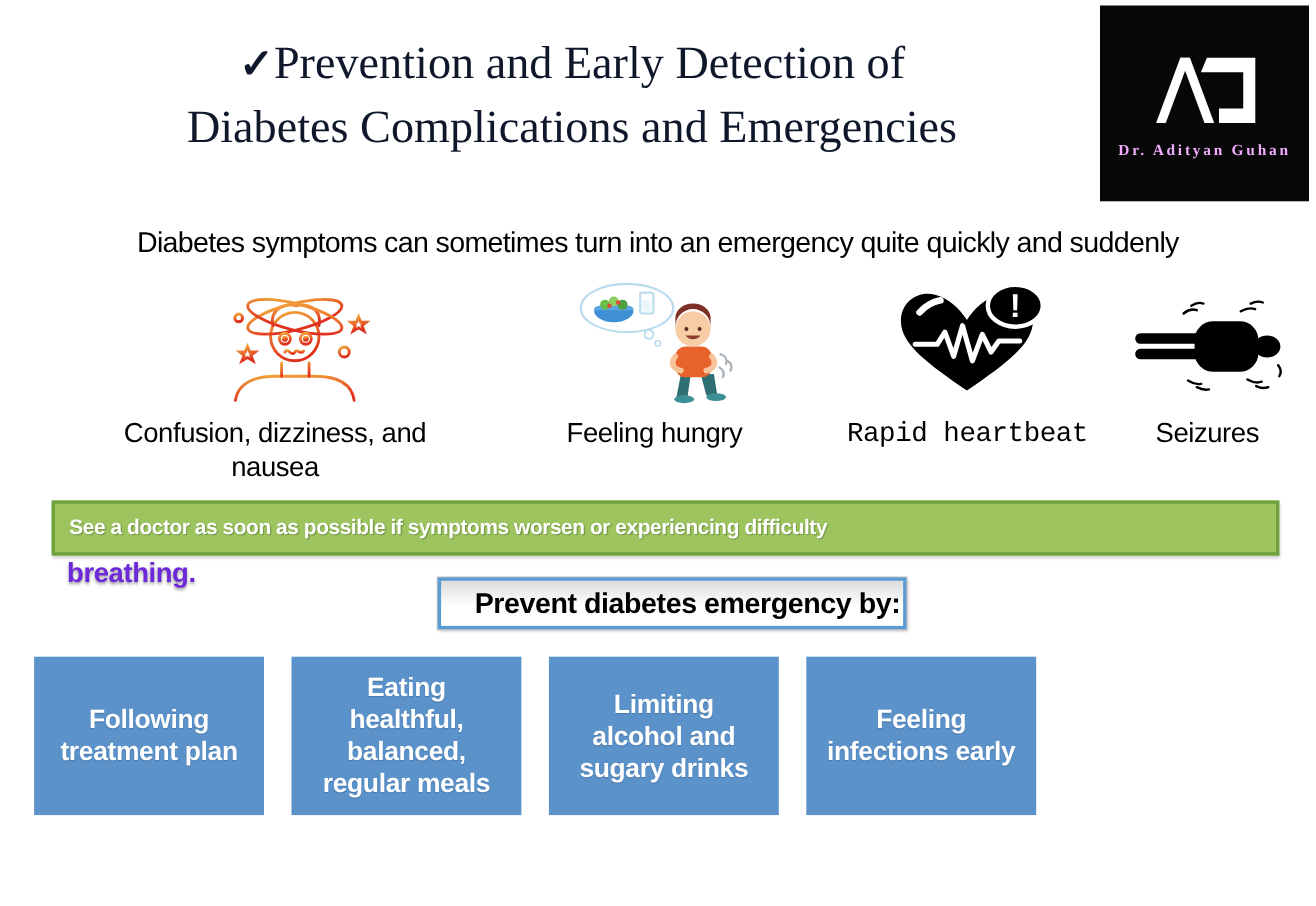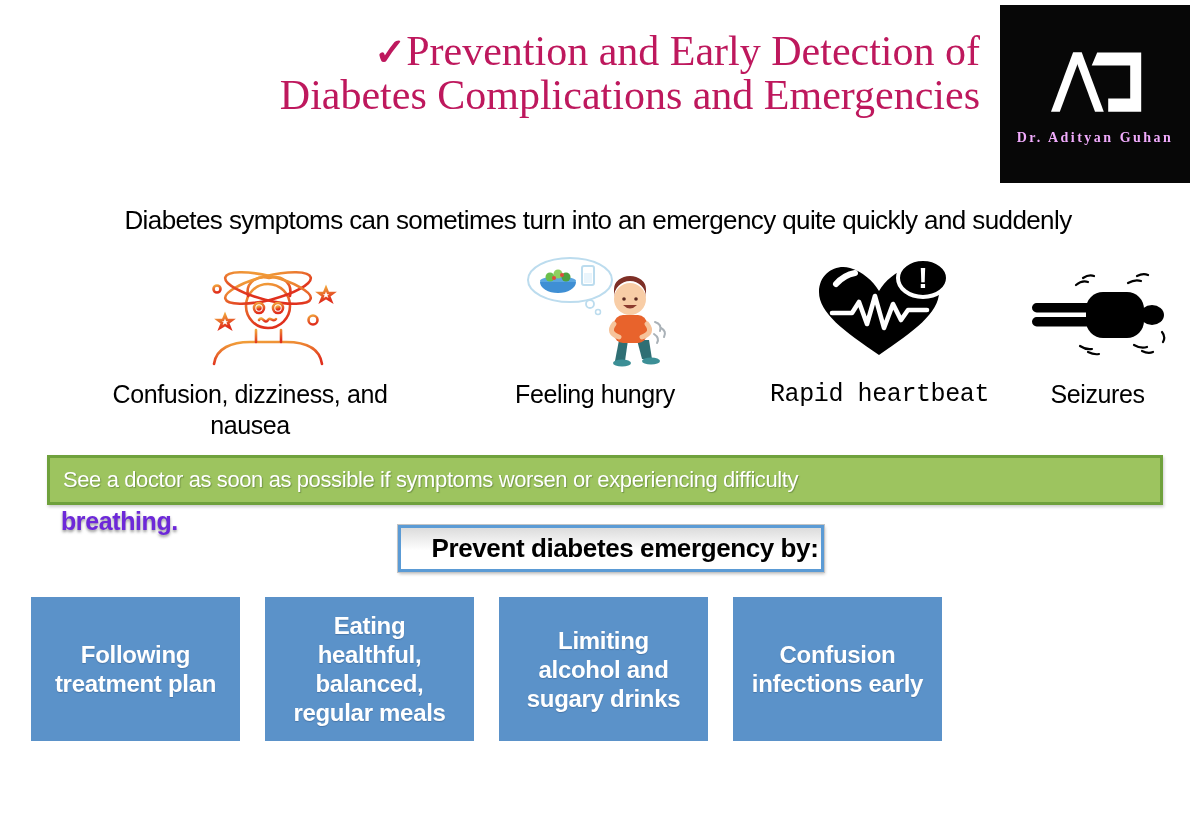--- a/index.html
+++ b/index.html
@@ -2,22 +2,22 @@
 <html><head>
 <meta charset="utf-8">
 <style>
   html,body{margin:0;padding:0;background:#ffffff;}
   .slide{
     position:relative;width:1196px;height:824px;background:#ffffff;
     overflow:hidden;font-family:"Liberation Sans",sans-serif;
   }
   
   .title{
-    position:absolute;left:60px;top:30px;width:920px;text-align:right;
-    font-family:"Liberation Serif",serif;font-size:42px;line-height:43px;color:#be185d;
+    position:absolute;left:60px;top:30px;width:920px;text-align:center;
+    font-family:"Liberation Serif",serif;font-size:42px;line-height:57px;color:#0f172a;
   }
   .title .check{font-family:"Liberation Sans",sans-serif;font-weight:bold;font-size:38px;}
   
   .logo{
     position:absolute;left:1000px;top:5px;width:190px;height:178px;background:#070707;
     display:flex;flex-direction:column;align-items:center;justify-content:center;
   }
   .logo svg{width:118px;height:66px;margin-top:6px;}
   .logo .logo-name{
     color:#f0abfc;font-family:"Liberation Serif",serif;font-weight:bold;
@@ -34,21 +34,21 @@
     position:absolute;text-align:center;font-size:25px;line-height:31px;
     letter-spacing:-0.4px;color:#000;
   }
   
   .banner{
     position:absolute;left:47px;top:455px;width:1097px;height:44px;
     border:3px solid #6FA13C;box-shadow:1px 2px 3px rgba(0,0,0,0.2);
     display:flex;align-items:center;padding-left:13px;box-sizing:content-box;
   }
   .banner-text{
-    color:#ffffff;font-weight:normal;font-size:22px;letter-spacing:-0.4px;
+    color:#ffffff;font-weight:bold;font-size:19px;letter-spacing:-0.4px;
     text-shadow:1px 1px 1px rgba(80,110,50,0.55);white-space:nowrap;
   }
   .banner-overflow{
     position:absolute;left:61px;top:507px;color:#6d28d9;font-weight:bold;font-size:25px;
     letter-spacing:-0.4px;text-shadow:0 2px 3px rgba(130,130,130,0.85);
   }
   
   .prevent-box{
     position:absolute;left:398px;top:525px;width:420px;height:41px;
     border:3px solid #5B9BD5;background:linear-gradient(180deg,#dcdcdc 0%,#ffffff 55%);
@@ -182,15 +182,15 @@
   </div>
   <div class="banner-overflow">breathing.</div>
 
   <div class="prevent-box">
     <span>Prevent diabetes emergency by:</span>
   </div>
 
   <div class="pbox pbox1">Following treatment plan</div>
   <div class="pbox pbox2">Eating healthful, balanced, regular meals</div>
   <div class="pbox pbox3">Limiting alcohol and sugary drinks</div>
-  <div class="pbox pbox4">Confusion infections early</div>
+  <div class="pbox pbox4">Feeling infections early</div>
 
 </div>
 
 </body></html>

